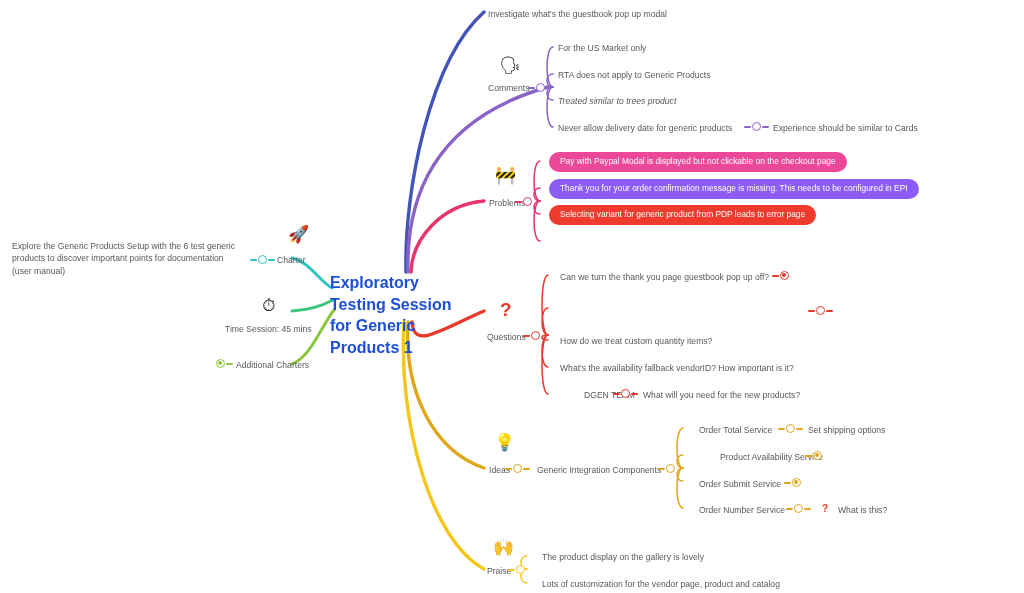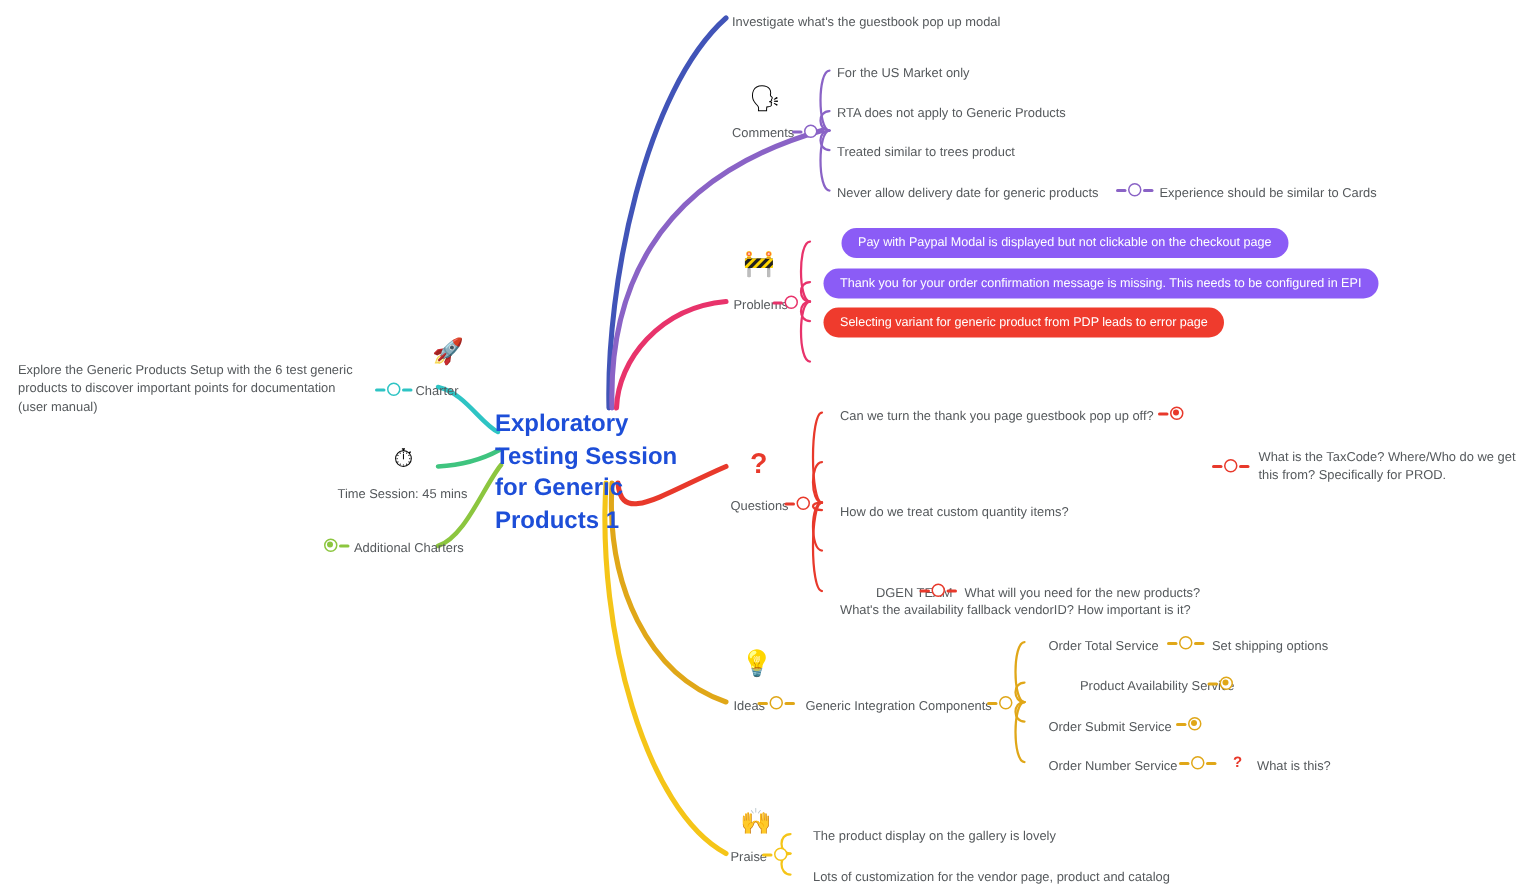--- a/index.html
+++ b/index.html
@@ -154,53 +154,52 @@
 
   <div class="lbl" style="left:488px; top:8px;">Investigate what's the guestbook pop up modal</div>
 
   <div class="emo" style="left:497px; top:57px;">🗣</div>
   <div class="lbl btitle" style="left:488px; top:82px;">Comments</div>
   <div class="dot" style="left:536px; top:83px; border-color:#8a63c6;"></div>
   <div class="stub" style="left:528px; top:87px; background:#8a63c6;"></div>
 
   <div class="lbl" style="left:558px; top:42px;">For the US Market only</div>
   <div class="lbl" style="left:558px; top:69px;">RTA does not apply to Generic Products</div>
-  <div class="lbl" style="left:558px; top:95px;">Treated similar to trees product</div>
+  <div class="lbl" style="left:558px; top:95px;font-style:italic;">Treated similar to trees product</div>
   <div class="lbl" style="left:558px; top:122px;">Never allow delivery date for generic products</div>
 
   <div class="stub" style="left:744px; top:126px; background:#8a63c6;"></div>
   <div class="dot" style="left:752px; top:122px; border-color:#8a63c6;"></div>
   <div class="stub" style="left:762px; top:126px; background:#8a63c6;"></div>
   <div class="lbl" style="left:773px; top:122px;">Experience should be similar to Cards</div>
 
   <div class="emo" style="left:493px; top:167px;">🚧</div>
   <div class="lbl btitle" style="left:489px; top:197px;">Problems</div>
   <div class="dot" style="left:523px; top:197px; border-color:#e8336b;"></div>
   <div class="stub" style="left:515px; top:201px; background:#e8336b;"></div>
 
-  <div class="badge" style="left:561px; top:152px; background:#8b5cf6;">Pay with Paypal Modal is displayed but not clickable on the checkout page</div>
+  <div class="badge" style="left:549px; top:152px; background:#ec4899;">Pay with Paypal Modal is displayed but not clickable on the checkout page</div>
   <div class="badge" style="left:549px; top:179px; background:#8b5cf6;">Thank you for your order confirmation message is missing. This needs to be configured in EPI</div>
   <div class="badge" style="left:549px; top:205px; background:#ef3b2d;">Selecting variant for generic product from PDP leads to error page</div>
 
   <div class="qmark" style="left:500px; top:300px;">?</div>
   <div class="lbl btitle" style="left:487px; top:331px;">Questions</div>
   <div class="dot" style="left:531px; top:331px; border-color:#e8392b;"></div>
   <div class="stub" style="left:523px; top:335px; background:#e8392b;"></div>
 
   <div class="lbl" style="left:560px; top:271px;">Can we turn the thank you page guestbook pop up off?</div>
   <div class="stub" style="left:772px; top:275px; background:#e8392b;"></div>
   <div class="dot filled" style="left:780px; top:271px; border-color:#e8392b; color:#e8392b;"></div>
 
   <div class="stub" style="left:808px; top:310px; background:#e8392b;"></div>
   <div class="dot" style="left:816px; top:306px; border-color:#e8392b;"></div>
   <div class="stub" style="left:826px; top:310px; background:#e8392b;"></div>
-  <div class="lbl wrap" style="left:839px; top:298px; width:180px;">What is the TaxCode? Where/Who do we get this from? Specifically for PROD.</div>
 
   <div class="lbl" style="left:560px; top:335px;">How do we treat custom quantity items?</div>
-  <div class="lbl" style="left:560px; top:362px;margin-top:38px;">What's the availability fallback vendorID? How important is it?</div>
+  <div class="lbl" style="left:560px; top:362px;">What's the availability fallback vendorID? How important is it?</div>
 
   <div class="lbl" style="left:560px; top:389px;padding-left:24px;">DGEN TEAM</div>
   <div class="stub" style="left:613px; top:393px; background:#e8392b;"></div>
   <div class="dot" style="left:621px; top:389px; border-color:#e8392b;"></div>
   <div class="stub" style="left:631px; top:393px; background:#e8392b;"></div>
   <div class="lbl" style="left:643px; top:389px;">What will you need for the new products?</div>
 
   <div class="emo" style="left:492px; top:434px;">💡</div>
   <div class="lbl btitle" style="left:489px; top:464px;">Ideas</div>
   <div class="dot" style="left:513px; top:464px; border-color:#e0a718;"></div>

